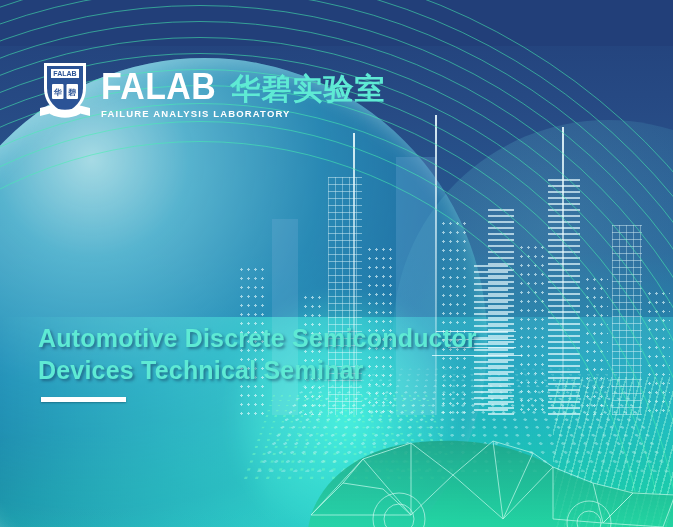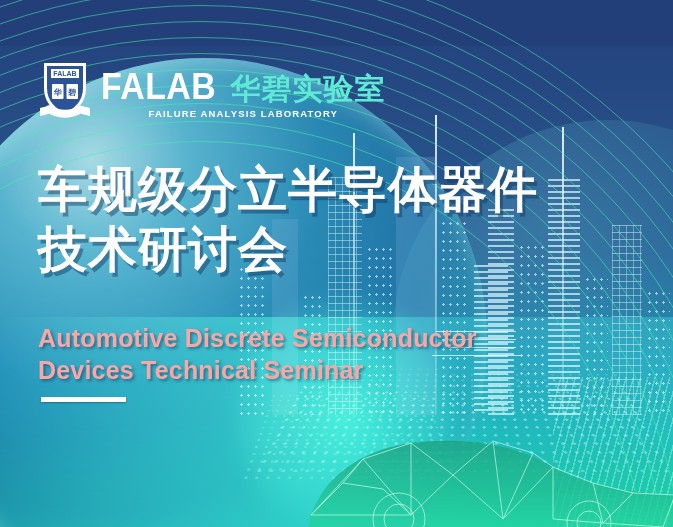--- a/index.html
+++ b/index.html
@@ -125,35 +125,35 @@
   .logo-text{display:flex;flex-direction:column;line-height:1;padding-bottom:2px;}
   .logo-row{display:flex;align-items:baseline;gap:7px;}
   .logo-en{
     font-size:36px;font-weight:800;color:#ffffff;letter-spacing:.5px;
     font-family:"Liberation Sans","DejaVu Sans",sans-serif;
     transform:scaleX(.94);transform-origin:left bottom;
   }
   .logo-cn{font-size:30px;font-weight:700;color:#5eead4;letter-spacing:1px;}
   .logo-tag{
     font-size:9.5px;font-weight:700;color:#ffffff;letter-spacing:1.15px;
-    text-align:center;margin-top:4px;
+    text-align:left;margin-top:4px;
   }
 
   
   .headline{
     position:absolute;left:38px;top:160px;
     font-size:49px;font-weight:800;color:#fff;
     line-height:1.22;letter-spacing:1px;
     text-shadow:3px 4px 0 rgba(18,50,92,.45);
     font-family:"Liberation Sans","DejaVu Sans",sans-serif;
   }
   .headline div{white-space:nowrap;}
   .subtitle{
     position:absolute;left:38px;top:322px;
-    font-size:25px;font-weight:700;color:#fca5a5;
+    font-size:25px;font-weight:700;color:#5eead4;
     line-height:1.28;letter-spacing:.2px;
     text-shadow:2px 2px 3px rgba(20,60,95,.55);
   }
   .subtitle div{white-space:nowrap;}
   .rule{
     position:absolute;left:41px;top:397px;width:85px;height:5px;
     background:#ffffff;box-shadow:0 1px 2px rgba(10,50,70,.4);
   }
 </style>
 </head>
@@ -253,24 +253,20 @@
     </svg>
     <div class="logo-text">
       <div class="logo-row">
         <span class="logo-en">FALAB</span>
         <span class="logo-cn">华碧实验室</span>
       </div>
       <div class="logo-tag">FAILURE ANALYSIS LABORATORY</div>
     </div>
   </div>
 
-  <div class="headline">
-    <div>车规级分立半导体器件</div>
-    <div>技术研讨会</div>
-  </div>
 
   <div class="subtitle">
     <div>Automotive Discrete Semiconductor</div>
     <div>Devices Technical Seminar</div>
   </div>
 
   <div class="rule"></div>
 </div>
 
 </body></html>

